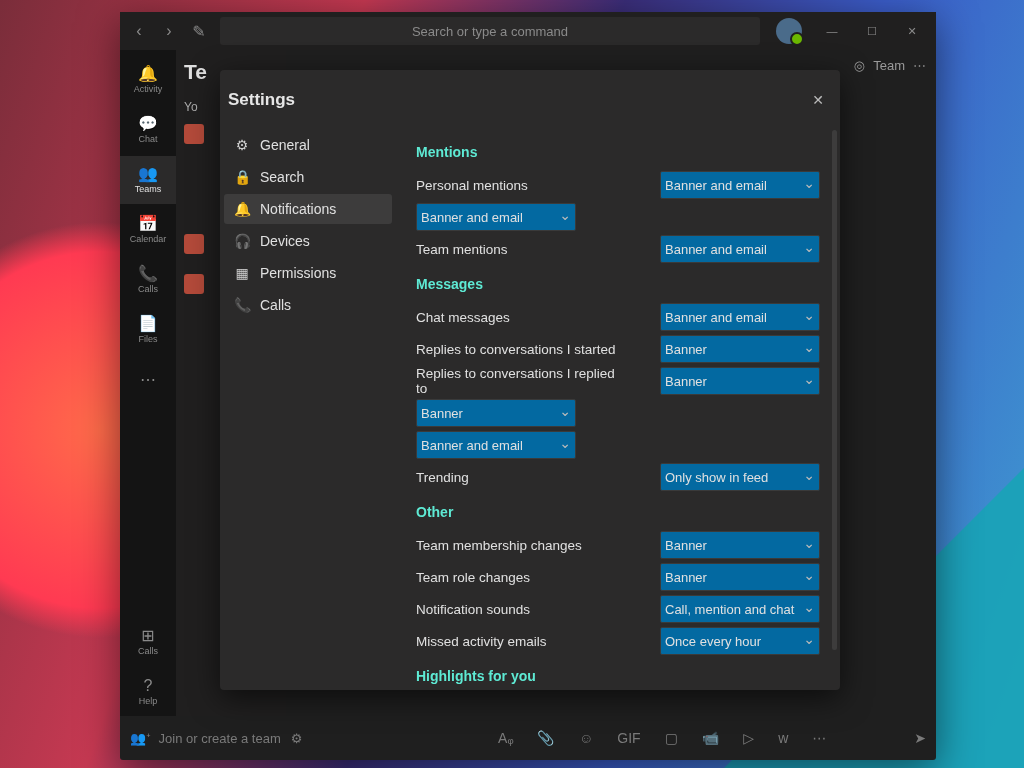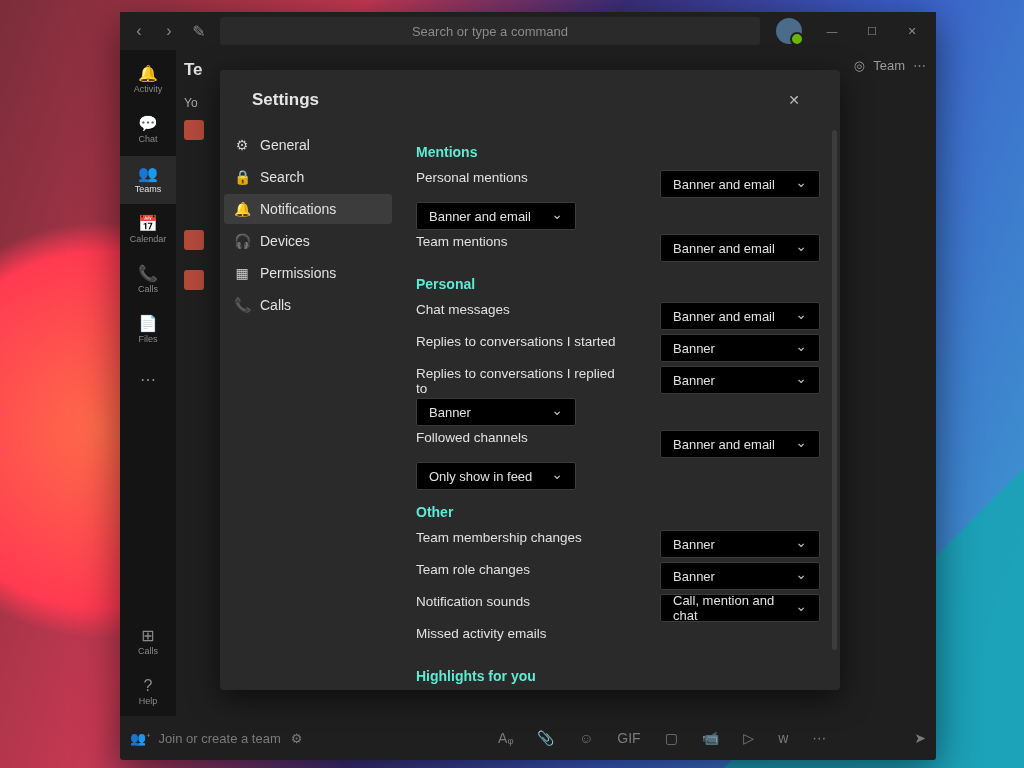--- a/index.html
+++ b/index.html
@@ -14,44 +14,44 @@
 .avatar{width:26px;height:26px;border-radius:50%;background:#4a6b8a;margin:0 10px;position:relative;}
 .avatar::after{content:"";position:absolute;right:-2px;bottom:-2px;width:10px;height:10px;border-radius:50%;background:#6bb700;border:2px solid #201f1f;}
 .winctrl{width:40px;height:38px;display:flex;align-items:center;justify-content:center;color:#8a8a8a;font-size:11px;cursor:pointer;}
 .body{flex:1;display:flex;position:relative;overflow:hidden;}
 .rail{width:56px;background:#141414;display:flex;flex-direction:column;align-items:center;padding-top:6px;gap:2px;}
 .rail-item{width:56px;height:48px;display:flex;flex-direction:column;align-items:center;justify-content:center;gap:2px;color:#8a8a8a;cursor:pointer;font-size:9px;}
 .rail-item.sel{color:#e0e0e0;background:#2b2a2a;}
 .rail-item .ico{font-size:16px;line-height:1;}
 .rail-spacer{flex:1;}
 .left{width:110px;background:#201f1f;padding:10px 8px;color:#e0e0e0;}
-.left h2{font-size:17px;font-weight:600;}
+.left h2{font-size:21px;font-weight:600;}
 .left .sub{font-size:12px;color:#aaa;margin-top:16px;}
 .tile{width:20px;height:20px;background:#b34a3a;border-radius:3px;margin-top:10px;}
 .main{flex:1;background:#1f1f1f;position:relative;}
 .header-right{position:absolute;right:10px;top:8px;display:flex;align-items:center;gap:8px;color:#9a9a9a;font-size:13px;}
 .footer{height:44px;display:flex;align-items:center;padding:0 10px;gap:10px;color:#7a7a7a;font-size:13px;}
 .footer .join{display:flex;align-items:center;gap:8px;}
 .footer-icons{margin-left:auto;display:flex;gap:24px;align-items:center;font-size:14px;}
 .modal{position:absolute;left:220px;top:70px;width:620px;height:620px;background:#2b2a2a;border-radius:4px;box-shadow:0 8px 30px rgba(0,0,0,.6);display:flex;flex-direction:column;color:#e6e6e6;}
-.modal-head{display:flex;align-items:center;padding:16px 32px 10px;}
+.modal-head{display:flex;align-items:center;padding:16px 8px 10px;}
 .modal-head h3{font-size:17px;font-weight:600;}
 .modal-close{margin-left:auto;width:28px;height:28px;display:flex;align-items:center;justify-content:center;color:#bbb;cursor:pointer;font-size:14px;}
 .modal-body{flex:1;display:flex;overflow:hidden;}
 .tablist{width:180px;padding:6px 8px 6px 4px;display:flex;flex-direction:column;gap:2px;}
 .tab{height:30px;display:flex;align-items:center;gap:10px;padding:0 10px;border-radius:3px;color:#e0e0e0;font-size:14px;cursor:pointer;}
 .tab.sel{background:#3d3c3c;}
 .tab .ti{width:16px;text-align:center;color:#cfcfcf;font-size:14px;}
 .content{flex:1;overflow-y:auto;padding:8px 20px 20px 16px;}
 .content::-webkit-scrollbar{width:6px;}
 .content::-webkit-scrollbar-thumb{background:#4a4a4a;border-radius:3px;}
 .section-title{font-size:14px;font-weight:600;margin:12px 0 10px;color:#5eead4;}
-.row{display:flex;align-items:flex-start;height:30px;margin-bottom:2px;gap:39px;}
+.row{display:flex;align-items:center;height:30px;margin-bottom:2px;gap:39px;}
 .row-label{flex:1;font-size:13.5px;color:#e0e0e0;}
-.dd{width:160px;height:28px;background:#000000;border:1px solid #3a3a3a;border-radius:2px;display:flex;align-items:center;padding:0 12px;font-size:13px;color:#e0e0e0;cursor:pointer;}
+.dd{width:160px;height:28px;background:#0369a1;border:1px solid #3a3a3a;border-radius:2px;display:flex;align-items:center;padding:0 4px;font-size:13px;color:#e0e0e0;cursor:pointer;}
 .dd::after{content:"⌄";margin-left:auto;color:#bbb;font-size:14px;position:relative;top:-2px;}
 .scroll-ind{position:absolute;right:3px;top:60px;bottom:40px;width:5px;background:#4a4a4a;border-radius:3px;opacity:.6;}
 </style>
 </head>
 <body>
 
 <div class="bg"></div>
 <div class="sun"></div>
 <div class="triangle"></div>
 
@@ -184,56 +184,57 @@
           <div class="row-label">Personal mentions</div>
           <div class="dd">Banner and email</div>
         </div>
         <div class="row">
           <div class="dd">Banner and email</div>
         </div>
         <div class="row">
           <div class="row-label">Team mentions</div>
           <div class="dd">Banner and email</div>
         </div>
-        <div class="section-title">Personal</div>
+        <div class="section-title">Messages</div>
         <div class="row">
           <div class="row-label">Chat messages</div>
           <div class="dd">Banner and email</div>
         </div>
         <div class="row">
           <div class="row-label">Replies to conversations I started</div>
           <div class="dd">Banner</div>
         </div>
         <div class="row">
           <div class="row-label">Replies to conversations I replied to</div>
           <div class="dd">Banner</div>
         </div>
         <div class="row">
           <div class="dd">Banner</div>
         </div>
         <div class="row">
-          <div class="row-label">Followed channels</div>
-          <div class="dd">Banner and email</div>
-        </div>
-        <div class="row">
+          <div class="dd">Banner and email</div>
+        </div>
+        <div class="row">
+          <div class="row-label">Trending</div>
           <div class="dd">Only show in feed</div>
         </div>
         <div class="section-title">Other</div>
         <div class="row">
           <div class="row-label">Team membership changes</div>
           <div class="dd">Banner</div>
         </div>
         <div class="row">
           <div class="row-label">Team role changes</div>
           <div class="dd">Banner</div>
         </div>
         <div class="row">
           <div class="row-label">Notification sounds</div>
           <div class="dd">Call, mention and chat</div>
         </div>
         <div class="row">
           <div class="row-label">Missed activity emails</div>
+          <div class="dd">Once every hour</div>
         </div>
         <div class="section-title">Highlights for you</div>
       </div>
   </div>
   <div class="scroll-ind"></div>
 </div>
 
 </body></html>

